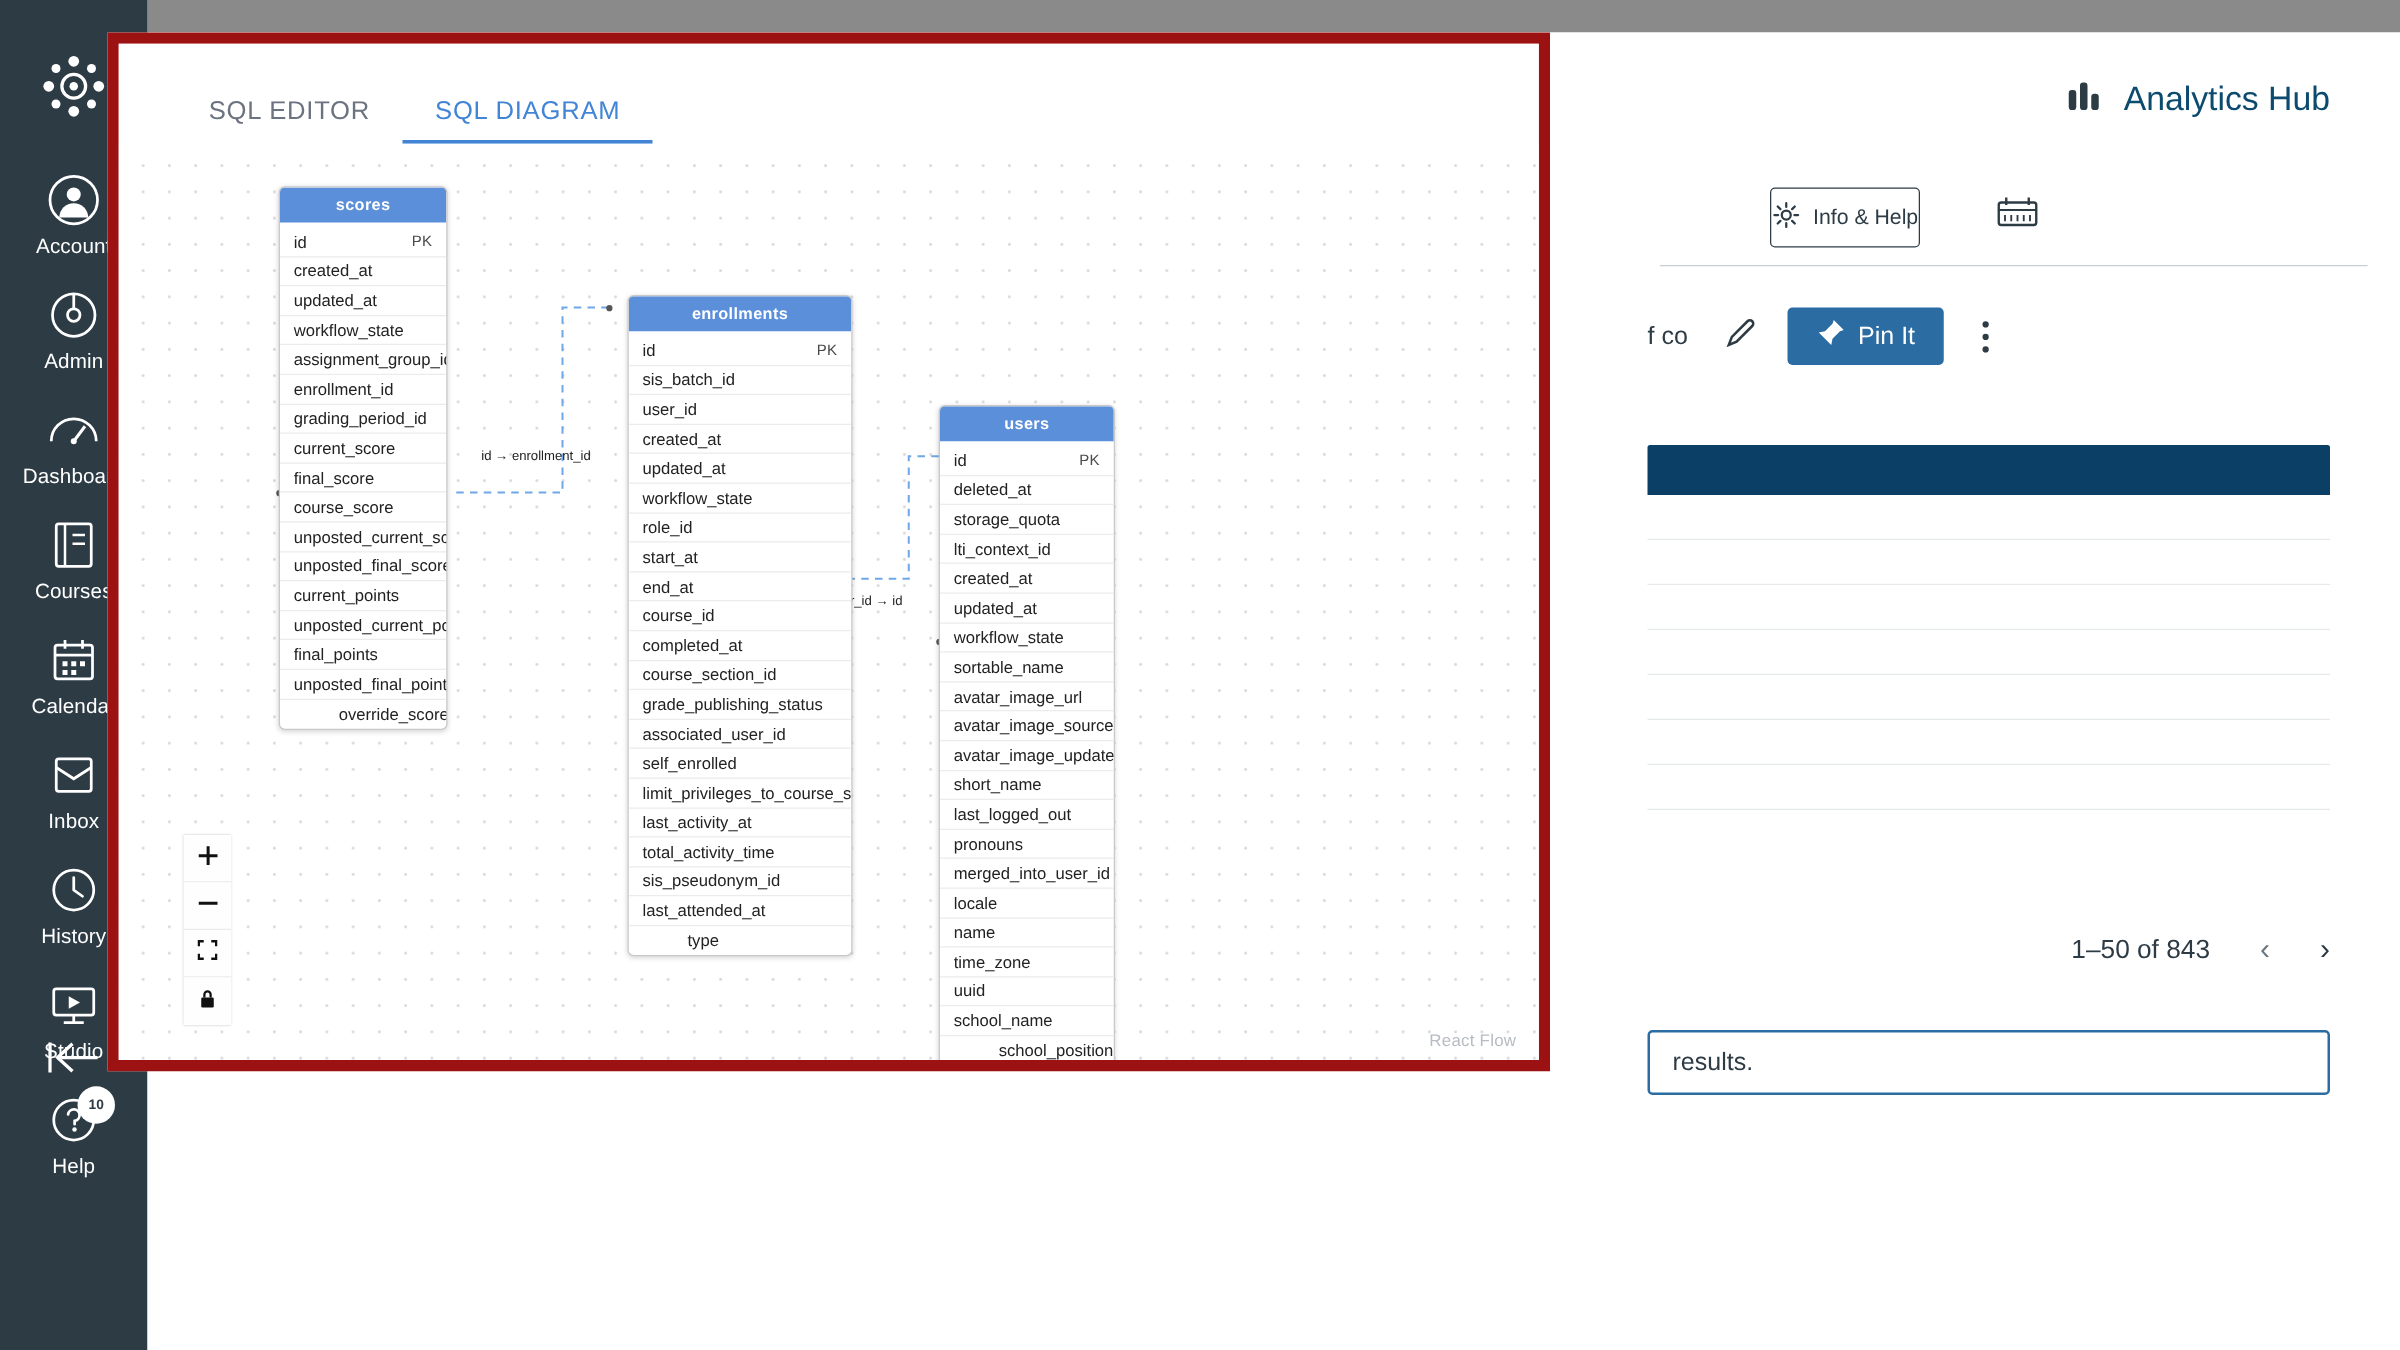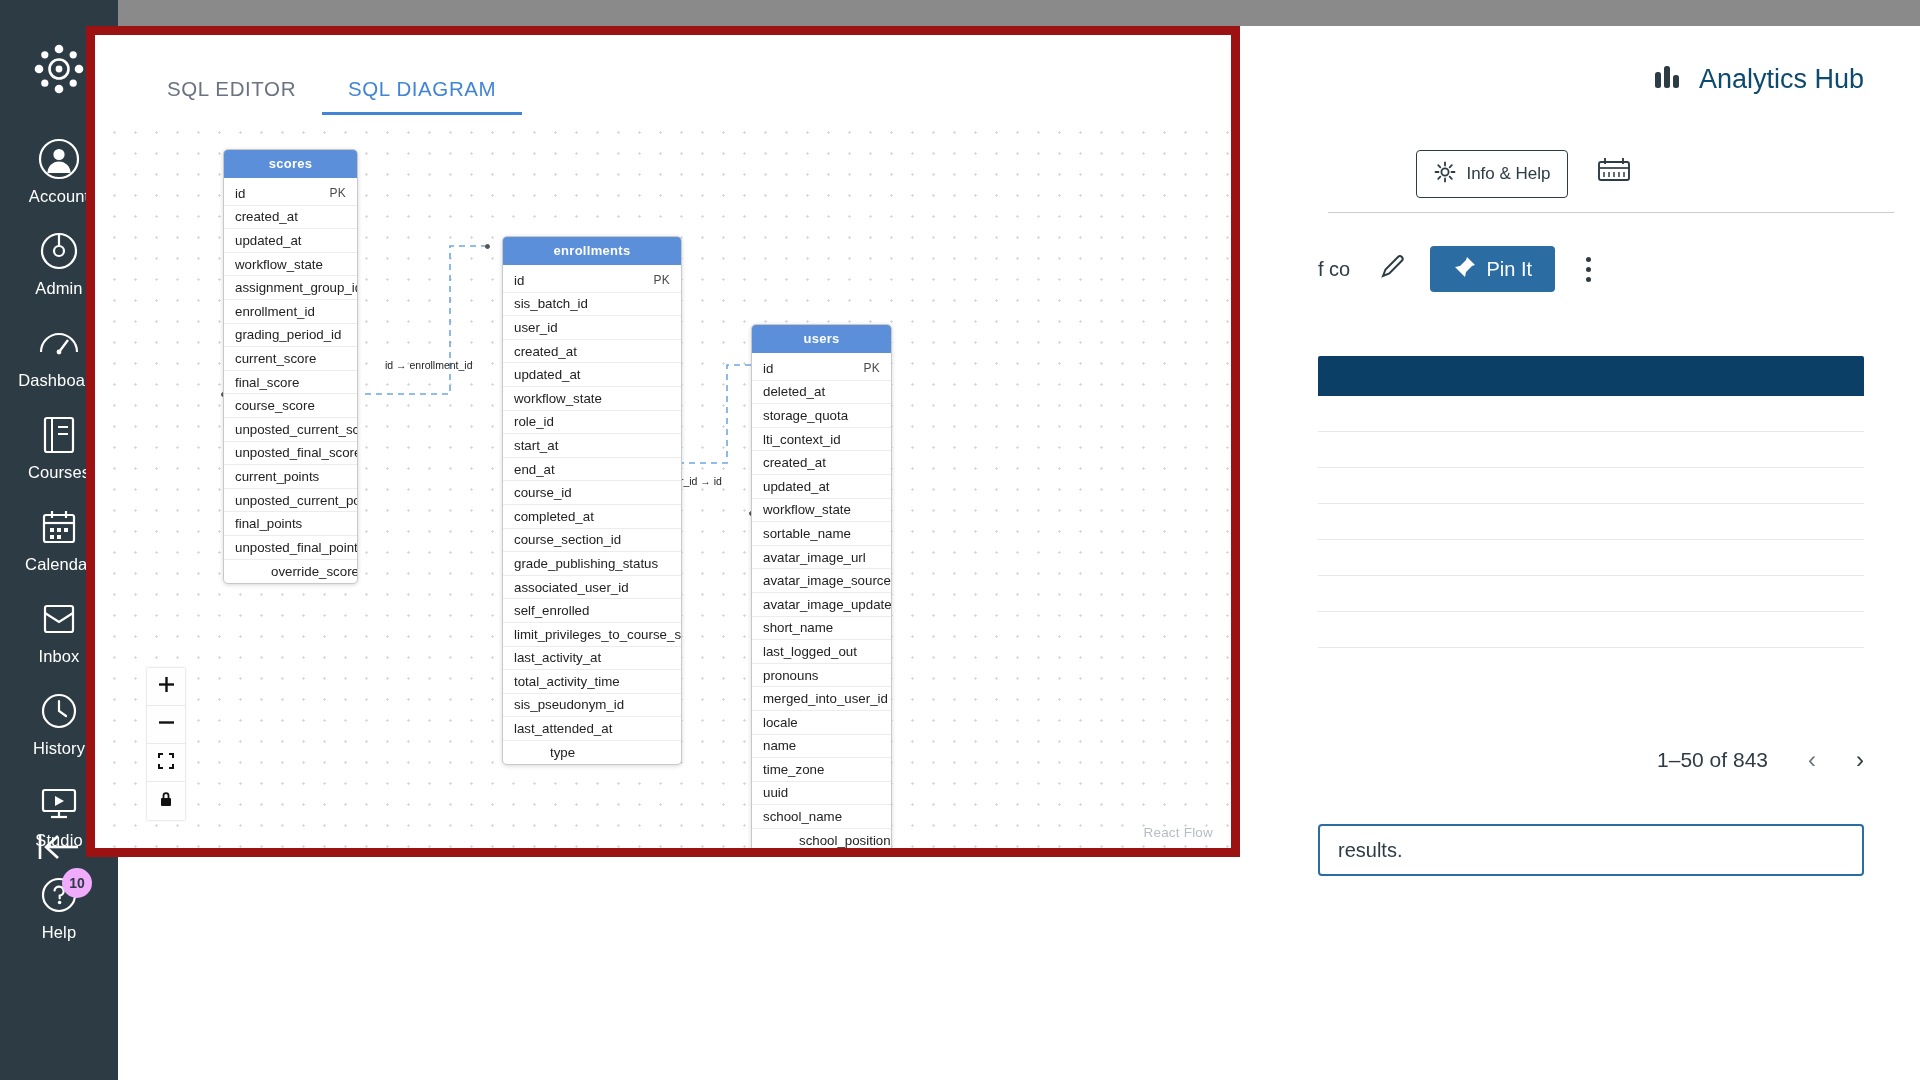--- a/index.html
+++ b/index.html
@@ -21,40 +21,40 @@
     padding-top:40px;
   }
   .nav-item { width:100%; display:flex; flex-direction:column; align-items:center;
               margin-bottom:22px; cursor:pointer; position:relative; }
   .nav-ico { width:46px; height:46px; display:flex; align-items:center; justify-content:center; }
   .nav-ico svg { display:block; }
   .nav-label { font-size:16.5px; margin-top:5px; letter-spacing:.1px; color:#fff; }
   .nav-logo { margin-bottom:34px; }
   .badge-10 {
     position:absolute; left:62px; top:-4px;
-    background:#f0abfc; color:#2d3b45; border-radius:50%;
-    width:30px; height:30px; font-size:14px; font-weight:700;
+    background:#ffffff; color:#2d3b45; border-radius:50%;
+    width:30px; height:30px; font-size:11px; font-weight:700;
     display:flex; align-items:center; justify-content:center;
   }
   .collapse-arrow { position:absolute; bottom:212px; left:34px; cursor:pointer; }
 
   .topbar-gray { position:absolute; left:118px; top:0; right:0; height:26px; background:#8a8a8a; }
 
   .content-right { position:absolute; left:118px; top:26px; right:0; bottom:0; background:#fff; }
 
   .analytics-hub {
     position:absolute; right:56px; top:36px;
     display:flex; align-items:center; gap:12px;
     font-size:27px; color:#0c4a6e;
   }
 
   .hdr-divider { position:absolute; left:1210px; right:26px; top:186px; height:1px; background:#c7cdd1; }
 
   .btn-info {
-    position:absolute; left:1298px; top:124px; width:152px; height:48px;
+    position:absolute; left:1298px; top:124px; width:120px; height:48px;
     border:1px solid #2d3b45; border-radius:4px; background:#fff;
     display:flex; align-items:center; justify-content:center; gap:9px;
     font-size:17px; color:#2d3b45; cursor:pointer;
   }
   .btn-cal {
     position:absolute; left:1474px; top:124px; width:44px; height:44px;
     display:flex; align-items:center; justify-content:center; cursor:pointer;
   }
 
   .row-controls { position:absolute; left:1200px; top:220px; display:flex; align-items:center; gap:16px; }

